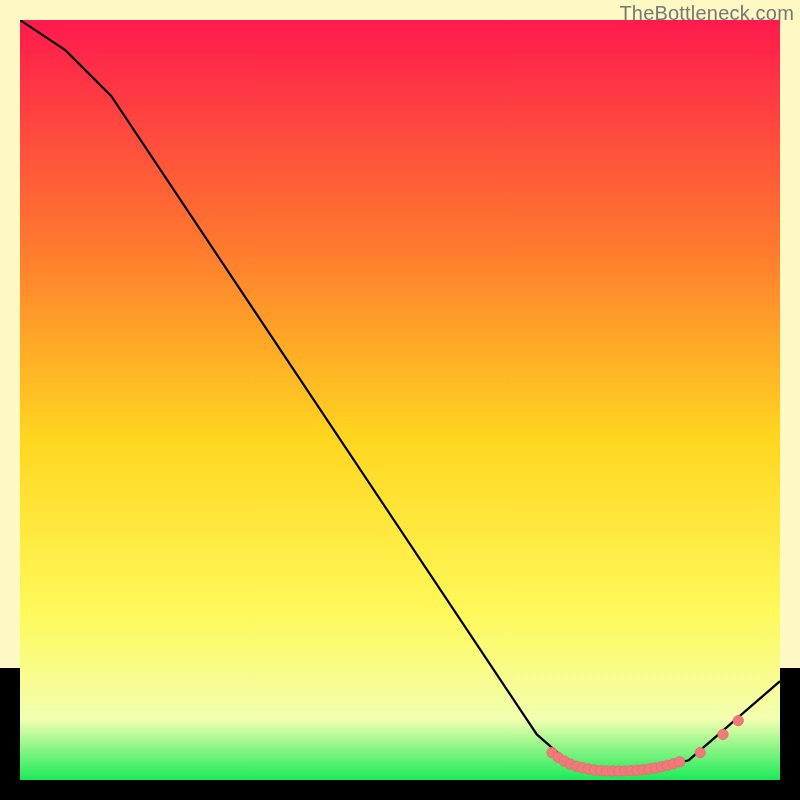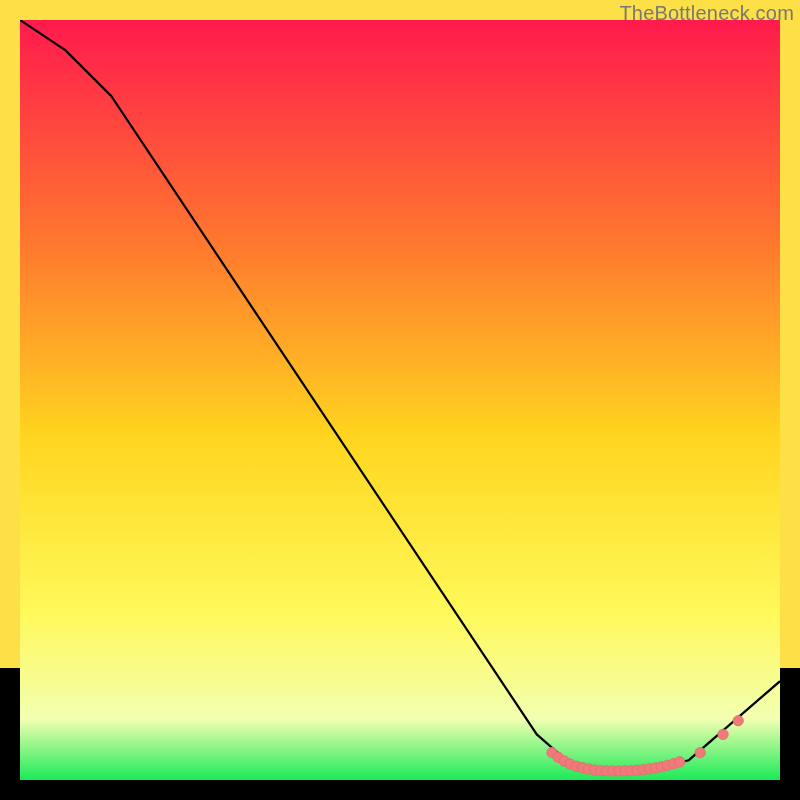--- a/index.html
+++ b/index.html
@@ -8,21 +8,21 @@
     width: 800px;
     height: 800px;
     background: #000;
     overflow: hidden;
     font-family: Arial, Helvetica, sans-serif;
   }
   .canvas {
     position: relative;
     width: 800px;
     height: 668px;
-    background: #fde047;
+    background: #fef9c3;
   }
   .plot {
     position: absolute;
     left: 20px;
     top: 20px;
     width: 760px;
     height: 760px;
   }
   .watermark {
     position: absolute;

